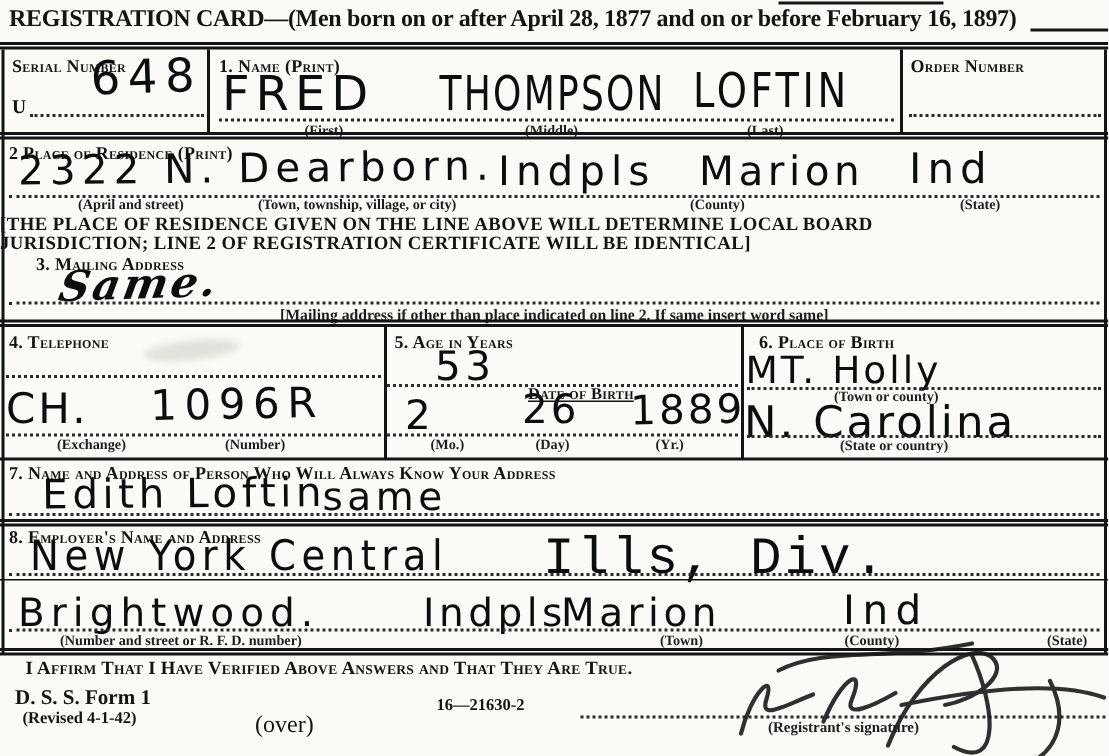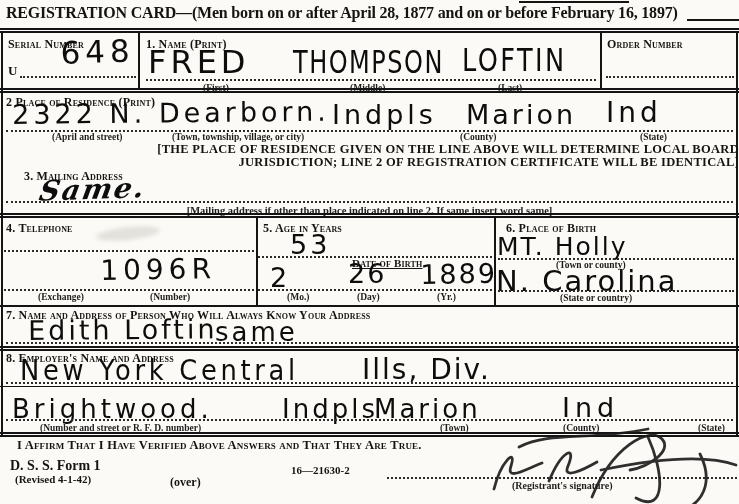--- a/index.html
+++ b/index.html
@@ -4,21 +4,21 @@
 <style>
   html,body{margin:0;padding:0;background:#ffffff;}
   .card{position:relative;width:739px;height:504px;background:#fbfaf6;overflow:hidden;
         font-family:"Liberation Serif","DejaVu Serif",serif;color:#161413;}
   .abs{position:absolute;white-space:nowrap;}
   
   .ttl{font-weight:bold;font-size:16px;letter-spacing:-0.2px;}
   .lbl{font-weight:bold;font-variant:small-caps;font-size:12px;letter-spacing:.2px;}
   .big{font-size:13px;}
   .sub{font-weight:bold;font-size:9.5px;color:#1d1d1d;}
-  .ctr{width:739px;text-align:right;font-weight:bold;font-size:12.5px;letter-spacing:.3px;}
+  .ctr{width:739px;text-align:left;font-weight:bold;font-size:12.5px;letter-spacing:.3px;}
   
   .sr{position:absolute;background:#141414;height:2px;}
   .thin{height:1px;}
   .dr{position:absolute;height:5px;border-top:2px solid #141414;border-bottom:2px solid #141414;box-sizing:border-box;}
   .vb{position:absolute;width:2px;background:#141414;}
   .dl{position:absolute;height:0;border-bottom:2px dotted #2b2b2b;}
   
   .hp{position:absolute;white-space:nowrap;font-family:"DejaVu Sans",sans-serif;color:#0d0d0d;
       transform-origin:left top;line-height:1;}
   .hc{position:absolute;white-space:nowrap;font-family:"DejaVu Serif",serif;font-style:italic;
@@ -78,20 +78,21 @@
   <div class="dl" style="left:6px;top:201px;width:727px;"></div>
   <div class="abs sub" style="left:0;top:205px;width:739px;text-align:center;font-size:10.5px;">[Mailing address if other than place indicated on line 2.  If same insert word same]</div>
   <div class="dr" style="left:0;top:213px;width:739px;"></div>
 
   <div class="vb" style="left:256px;top:217px;height:89px;"></div>
   <div class="vb" style="left:494px;top:217px;height:89px;"></div>
 
   <div class="abs lbl" style="left:6px;top:221px;">4. Telephone</div>
   <div class="smudge" style="left:96px;top:227px;width:64px;height:13px;transform:rotate(-6deg);"></div>
   <div class="dl" style="left:4px;top:250px;width:250px;"></div>
+  <div class="hp" style="left:4px;top:259px;font-size:28px;letter-spacing:2px;">CH.</div>
   <div class="hp" style="left:100px;top:257px;font-size:28px;letter-spacing:5px;transform:rotate(-1deg);">1096R</div>
   <div class="dl" style="left:4px;top:289px;width:250px;"></div>
   <div class="abs sub" style="left:38px;top:292px;">(Exchange)</div>
   <div class="abs sub" style="left:150px;top:292px;">(Number)</div>
 
   <div class="abs lbl" style="left:263px;top:221px;">5. Age in Years</div>
   <div class="hp" style="left:290px;top:231px;font-size:27px;letter-spacing:3px;">53</div>
   <div class="dl" style="left:258px;top:256px;width:234px;"></div>
   <div class="abs lbl" style="left:352px;top:257px;font-size:11px;text-decoration:underline;">Date of Birth</div>
   <div class="hp" style="left:270px;top:264px;font-size:27px;">2</div>
@@ -113,40 +114,40 @@
   <div class="sr" style="left:0;top:305px;width:739px;"></div>
 
   <div class="abs lbl" style="left:6px;top:308px;">7. Name and Address of Person Who Will Always Know Your Address</div>
   <div class="hp" style="left:28px;top:317px;font-size:27px;letter-spacing:3px;transform:rotate(-.5deg);">Edith Loftin</div>
   <div class="hp" style="left:215px;top:319px;font-size:26px;letter-spacing:3px;">same</div>
   <div class="dl" style="left:6px;top:342px;width:727px;"></div>
   <div class="dr" style="left:0;top:346px;width:739px;"></div>
 
   <div class="abs lbl" style="left:6px;top:351px;">8. Employer's Name and Address</div>
   <div class="hp" style="left:20px;top:357px;font-size:28px;letter-spacing:4px;transform:scaleX(.92);">New York Central</div>
-  <div class="hp" style="left:362px;top:356px;font-size:28px;letter-spacing:2px;">Ills, Div.</div>
+  <div class="hp" style="left:362px;top:356px;font-size:35px;letter-spacing:2px;font-family:Liberation Mono, monospace;">Ills, Div.</div>
   <div class="dl" style="left:6px;top:382px;width:727px;"></div>
   <div class="sr thin" style="left:0;top:386px;width:739px;"></div>
 
   <div class="hp" style="left:12px;top:396px;font-size:26px;letter-spacing:4px;">Brightwood.</div>
   <div class="hp" style="left:282px;top:396px;font-size:26px;letter-spacing:3px;">Indpls</div>
   <div class="hp" style="left:374px;top:396px;font-size:26px;letter-spacing:3px;">Marion</div>
   <div class="hp" style="left:562px;top:394px;font-size:27px;letter-spacing:5px;">Ind</div>
   <div class="dl" style="left:6px;top:419px;width:727px;"></div>
   <div class="abs sub" style="left:40px;top:423px;">(Number and street or R. F. D. number)</div>
   <div class="abs sub" style="left:440px;top:423px;">(Town)</div>
   <div class="abs sub" style="left:563px;top:423px;">(County)</div>
   <div class="abs sub" style="left:698px;top:423px;">(State)</div>
   <div class="dr" style="left:0;top:432px;width:739px;"></div>
 
   <div class="abs lbl" style="left:17px;top:438px;font-size:12.5px;">I Affirm That I Have Verified Above Answers and That They Are True.</div>
 
   <div class="abs" style="left:10px;top:458px;font-weight:bold;font-size:14px;">D. S. S. Form 1</div>
   <div class="abs" style="left:15px;top:473px;font-weight:bold;font-size:11px;">(Revised 4-1-42)</div>
-  <div class="abs" style="left:170px;top:475px;font-weight:bold;font-size:12px;">(over)</div>
+  <div class="abs" style="left:170px;top:475px;font-weight:normal;font-size:16px;">(over)</div>
   <div class="abs" style="left:291px;top:464px;font-weight:bold;font-size:11px;">16—21630-2</div>
   <div class="dl" style="left:387px;top:477px;width:350px;"></div>
   <div class="abs sub" style="left:512px;top:480px;font-size:10px;">(Registrant's signature)</div>
 
   <svg class="sig" width="739" height="504" viewBox="0 0 739 504">
     <g fill="none" stroke="#1a1a1a" stroke-width="2.8" stroke-linecap="round" opacity="0.9">
       <path d="M519,447 C550,431 589,441 648,429"></path>
       <path d="M494,489 C501,461 517,447 511,466 C506,481 524,470 542,463"></path>
       <path d="M549,481 C562,450 577,444 568,466 C562,480 583,470 597,462"></path>
       <path d="M592,497 C612,447 649,426 662,439 C673,451 648,467 630,470"></path>

